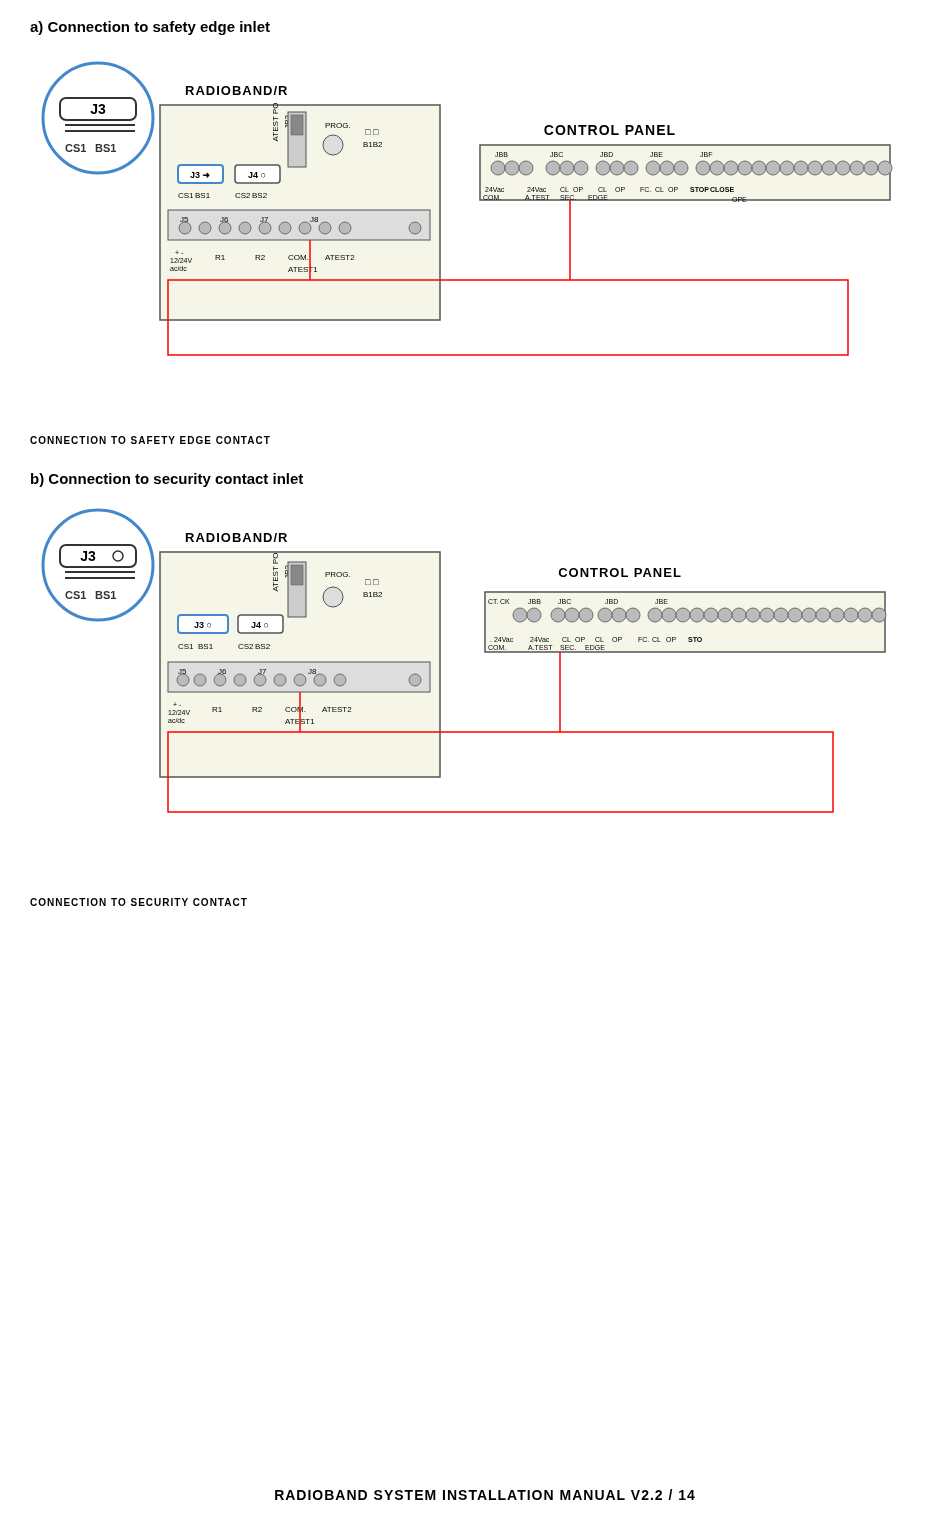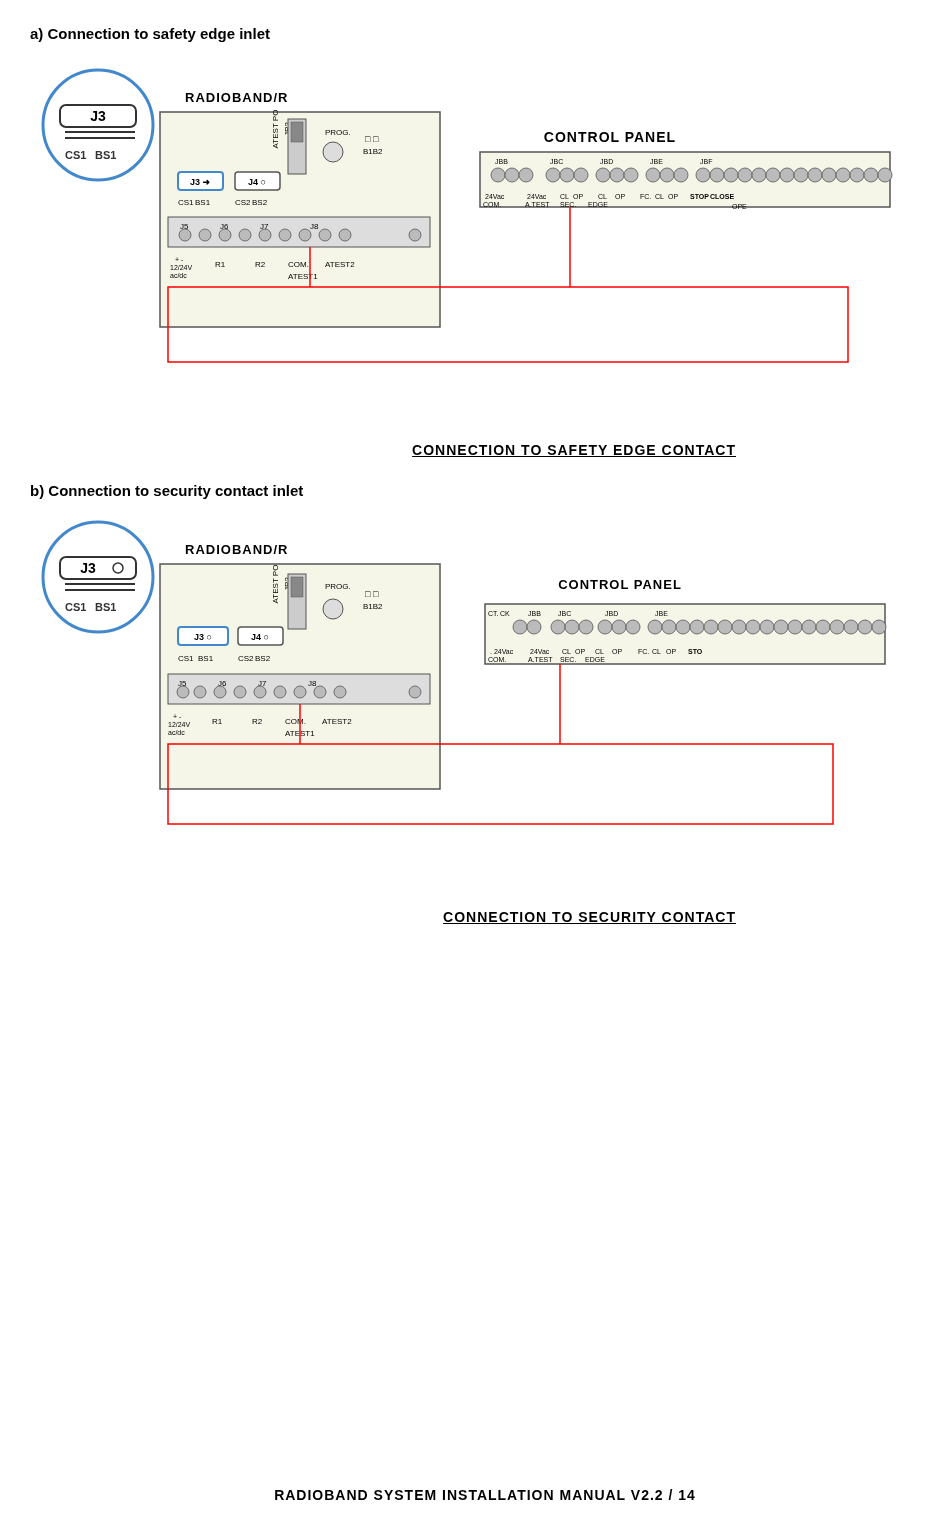--- a/index.html
+++ b/index.html
@@ -9,21 +9,21 @@
       background: #fff;
       font-family: Arial, sans-serif;
       font-size: 13px;
       color: #000;
       position: relative;
     }
 
     .page {
       width: 766px;
       min-height: 1523px;
-      padding: 25px 30px 30px 30px;
+      padding: 18px 30px 30px 30px;
       position: relative;
     }
 
     .section-title {
       font-size: 15px;
       font-weight: bold;
       margin-bottom: 10px;
     }
 
     .diagram-container {
@@ -40,25 +40,24 @@
       margin-bottom: 10px;
     }
 
     
     .diagram-svg {
       width: 100%;
       height: 100%;
     }
 
     .caption {
-      text-align: right;
+      text-align: left;
       font-weight: bold;
-      font-size: 14px;
+      font-size: 10px;
       letter-spacing: 1px;
-      text-decoration: underline;
       margin-top: 4px;
       margin-bottom: 20px;
     }
 
     .section-b-title {
       font-size: 15px;
       font-weight: bold;
       margin-top: 24px;
       margin-bottom: 10px;
     }

